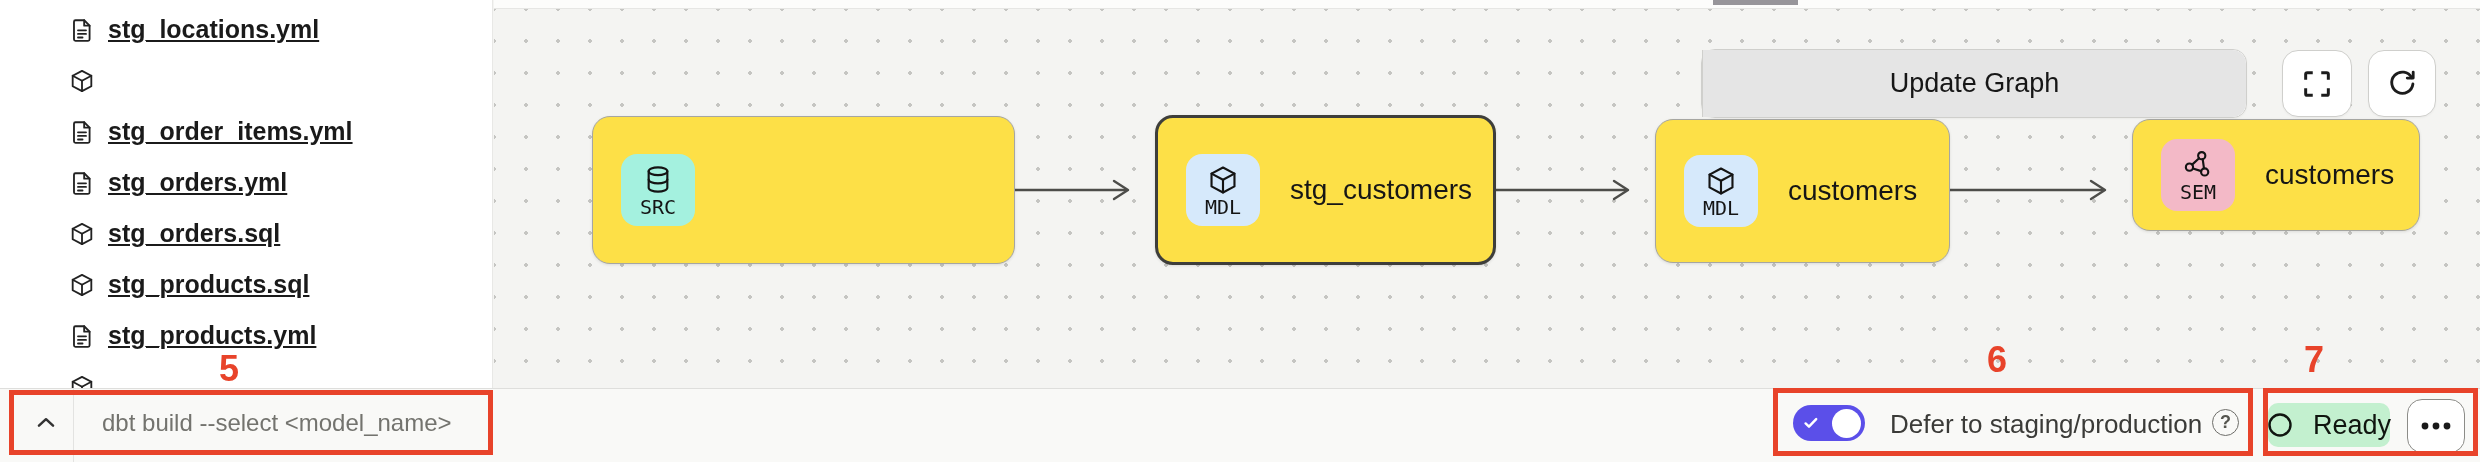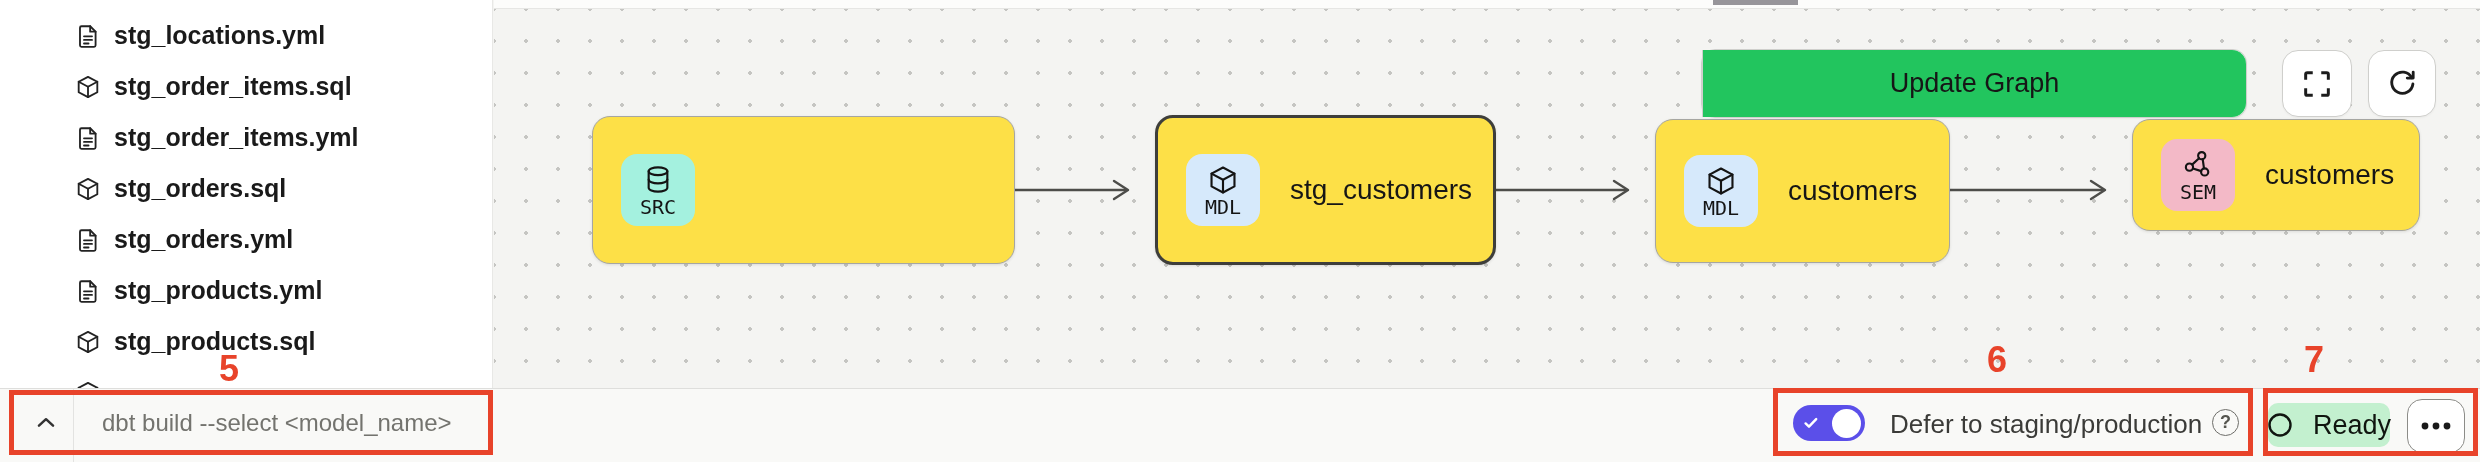--- a/index.html
+++ b/index.html
@@ -4,21 +4,21 @@
 <style>
   html,body{margin:0;padding:0;background:#ffffff;}
   *{box-sizing:border-box;}
   #app{
     position:relative;width:2480px;height:462px;overflow:hidden;
     font-family:"Liberation Sans",sans-serif;color:#1b1b1b;background:#F4F4F2;
   }
   
   .sidebar{position:absolute;left:0;top:0;width:493px;height:388px;background:#fff;
     border-right:1px solid #E8E8E6;overflow:hidden;z-index:2;}
-  .file-list{list-style:none;margin:6px;padding:4px 0 0 69px;}
+  .file-list{list-style:none;margin:0;padding:4px 0 0 69px;text-decoration:underline;}
   .file-row{height:51px;display:flex;align-items:center;gap:13px;cursor:pointer;}
   .file-row .ficon{width:26px;height:26px;flex:0 0 26px;color:#222;display:flex;}
   .file-row .fname{font-size:25px;font-weight:600;color:#1a1a1a;white-space:nowrap;}
   
   .canvas-strip{position:absolute;left:494px;top:0;width:1986px;height:9px;background:#FCFCFB;
     border-bottom:1px solid #E6E6E4;z-index:1;}
   .canvas-dots{position:absolute;left:494px;top:9px;width:1986px;height:379px;z-index:0;
     background-image:radial-gradient(circle,#C5C5C2 1.7px,transparent 2px);
     background-size:32px 32px;background-position:16px 16px;}
   .topbar-grip{position:absolute;left:1713px;top:0;width:85px;height:5px;background:#97959A;z-index:6;}
@@ -31,21 +31,21 @@
     align-items:center;justify-content:center;gap:1px;flex:0 0 74px;}
   .badge .bicon{width:32px;height:32px;color:#141414;display:flex;}
   .badge .blabel{font-family:"DejaVu Sans Mono",monospace;font-size:20px;font-weight:500;color:#141414;line-height:20px;}
   .node .ntitle{font-size:28px;font-weight:500;color:#161616;white-space:nowrap;}
   
   .selector-group{position:absolute;left:1701px;top:49px;width:546px;height:69px;background:#fff;
     border:1.5px solid #CFCFCC;border-radius:14px;display:flex;z-index:5;box-shadow:0 1px 2px rgba(0,0,0,.04);}
   .selector-input{width:345px;height:100%;border:none;outline:none;background:transparent;
     padding:0 20px 0 30px;font-family:"Liberation Sans",sans-serif;font-size:26px;color:#1a1a1a;}
   .update-btn{flex:1;border-left:1.5px solid #CFCFCC;display:flex;align-items:center;justify-content:center;
-    font-size:27px;font-weight:500;color:#161616;cursor:pointer;border-radius:0 14px 14px 0;background:#22c55e;}
+    font-size:27px;font-weight:500;color:#161616;cursor:pointer;border-radius:0 14px 14px 0;background:#e5e5e5;}
   .sq-btn{position:absolute;top:50px;height:67px;background:#fff;border:1.5px solid #CFCFCC;border-radius:16px;
     display:flex;align-items:center;justify-content:center;color:#1c1c1c;cursor:pointer;z-index:5;
     box-shadow:0 1px 2px rgba(0,0,0,.04);}
   
   .bottombar{position:absolute;left:0;top:388px;width:2480px;height:74px;background:#F9F9F7;
     border-top:1px solid #DEDEDC;z-index:3;}
   .chev-btn{position:absolute;left:28px;top:403px;width:36px;height:40px;display:flex;align-items:center;
     justify-content:center;color:#333;cursor:pointer;z-index:4;background:transparent;border:none;}
   .cmd-divider{position:absolute;left:73px;top:389px;width:1px;height:73px;background:#E3E3E1;z-index:4;}
   .cmd-input{position:absolute;left:100px;top:398px;width:380px;height:50px;border:none;outline:none;
@@ -159,71 +159,70 @@
           <span class="fname">stg_locations.yml</span>
         </li>
         <li class="file-row">
           <span class="ficon">
             <svg width="26" height="26" viewBox="0 0 24 24" fill="none" stroke="currentColor" stroke-linecap="round" stroke-linejoin="round" stroke-width="1.7">
               <path d="M12 2.6 20.6 7.2v9.6L12 21.4 3.4 16.8V7.2L12 2.6z"></path>
               <path d="M3.4 7.2 12 11.8l8.6-4.6"></path>
               <path d="M12 11.8v9.6"></path>
             </svg>
           </span>
-          <span class="fname">stg_order_items.sql</span>
         </li>
         <li class="file-row">
           <span class="ficon">
             <svg width="26" height="26" viewBox="0 0 24 24" fill="none" stroke="currentColor" stroke-linecap="round" stroke-linejoin="round" stroke-width="1.7">
               <path d="M6 3h8l5 5v12.6c0 .8-.6 1.4-1.4 1.4H6c-.8 0-1.4-.6-1.4-1.4V4.4C4.6 3.6 5.2 3 6 3z"></path>
               <path d="M14 3v5h5"></path>
               <path d="M8.3 12.3h7.4M8.3 15.6h7.4M8.3 18.9h4.2"></path>
             </svg>
           </span>
           <span class="fname">stg_order_items.yml</span>
         </li>
         <li class="file-row">
           <span class="ficon">
             <svg width="26" height="26" viewBox="0 0 24 24" fill="none" stroke="currentColor" stroke-linecap="round" stroke-linejoin="round" stroke-width="1.7">
-              <path d="M12 2.6 20.6 7.2v9.6L12 21.4 3.4 16.8V7.2L12 2.6z"></path>
-              <path d="M3.4 7.2 12 11.8l8.6-4.6"></path>
-              <path d="M12 11.8v9.6"></path>
-            </svg>
-          </span>
-          <span class="fname">stg_orders.sql</span>
-        </li>
-        <li class="file-row">
-          <span class="ficon">
-            <svg width="26" height="26" viewBox="0 0 24 24" fill="none" stroke="currentColor" stroke-linecap="round" stroke-linejoin="round" stroke-width="1.7">
               <path d="M6 3h8l5 5v12.6c0 .8-.6 1.4-1.4 1.4H6c-.8 0-1.4-.6-1.4-1.4V4.4C4.6 3.6 5.2 3 6 3z"></path>
               <path d="M14 3v5h5"></path>
               <path d="M8.3 12.3h7.4M8.3 15.6h7.4M8.3 18.9h4.2"></path>
             </svg>
           </span>
           <span class="fname">stg_orders.yml</span>
         </li>
         <li class="file-row">
           <span class="ficon">
             <svg width="26" height="26" viewBox="0 0 24 24" fill="none" stroke="currentColor" stroke-linecap="round" stroke-linejoin="round" stroke-width="1.7">
+              <path d="M12 2.6 20.6 7.2v9.6L12 21.4 3.4 16.8V7.2L12 2.6z"></path>
+              <path d="M3.4 7.2 12 11.8l8.6-4.6"></path>
+              <path d="M12 11.8v9.6"></path>
+            </svg>
+          </span>
+          <span class="fname">stg_orders.sql</span>
+        </li>
+        <li class="file-row">
+          <span class="ficon">
+            <svg width="26" height="26" viewBox="0 0 24 24" fill="none" stroke="currentColor" stroke-linecap="round" stroke-linejoin="round" stroke-width="1.7">
+              <path d="M12 2.6 20.6 7.2v9.6L12 21.4 3.4 16.8V7.2L12 2.6z"></path>
+              <path d="M3.4 7.2 12 11.8l8.6-4.6"></path>
+              <path d="M12 11.8v9.6"></path>
+            </svg>
+          </span>
+          <span class="fname">stg_products.sql</span>
+        </li>
+        <li class="file-row">
+          <span class="ficon">
+            <svg width="26" height="26" viewBox="0 0 24 24" fill="none" stroke="currentColor" stroke-linecap="round" stroke-linejoin="round" stroke-width="1.7">
               <path d="M6 3h8l5 5v12.6c0 .8-.6 1.4-1.4 1.4H6c-.8 0-1.4-.6-1.4-1.4V4.4C4.6 3.6 5.2 3 6 3z"></path>
               <path d="M14 3v5h5"></path>
               <path d="M8.3 12.3h7.4M8.3 15.6h7.4M8.3 18.9h4.2"></path>
             </svg>
           </span>
           <span class="fname">stg_products.yml</span>
-        </li>
-        <li class="file-row">
-          <span class="ficon">
-            <svg width="26" height="26" viewBox="0 0 24 24" fill="none" stroke="currentColor" stroke-linecap="round" stroke-linejoin="round" stroke-width="1.7">
-              <path d="M12 2.6 20.6 7.2v9.6L12 21.4 3.4 16.8V7.2L12 2.6z"></path>
-              <path d="M3.4 7.2 12 11.8l8.6-4.6"></path>
-              <path d="M12 11.8v9.6"></path>
-            </svg>
-          </span>
-          <span class="fname">stg_products.sql</span>
         </li>
         <li class="file-row">
           <span class="ficon">
             <svg width="26" height="26" viewBox="0 0 24 24" fill="none" stroke="currentColor" stroke-linecap="round" stroke-linejoin="round" stroke-width="1.7">
               <path d="M12 2.6 20.6 7.2v9.6L12 21.4 3.4 16.8V7.2L12 2.6z"></path>
               <path d="M3.4 7.2 12 11.8l8.6-4.6"></path>
               <path d="M12 11.8v9.6"></path>
             </svg>
           </span>
           <span class="fname"></span>

